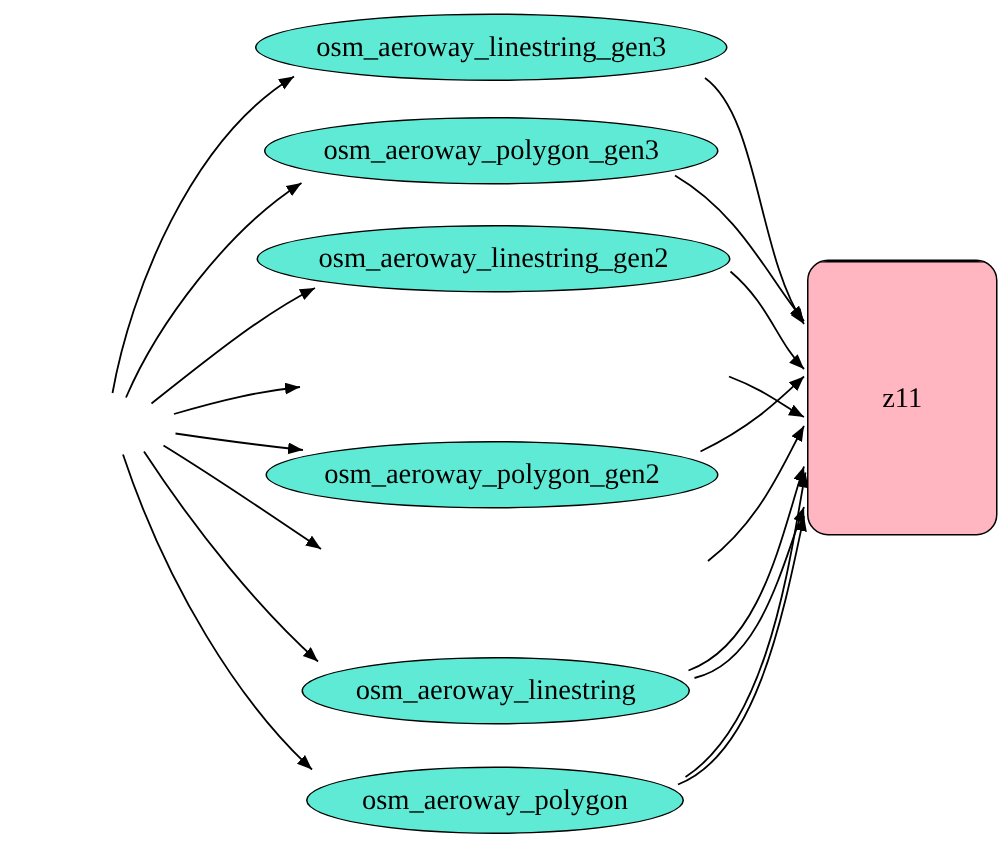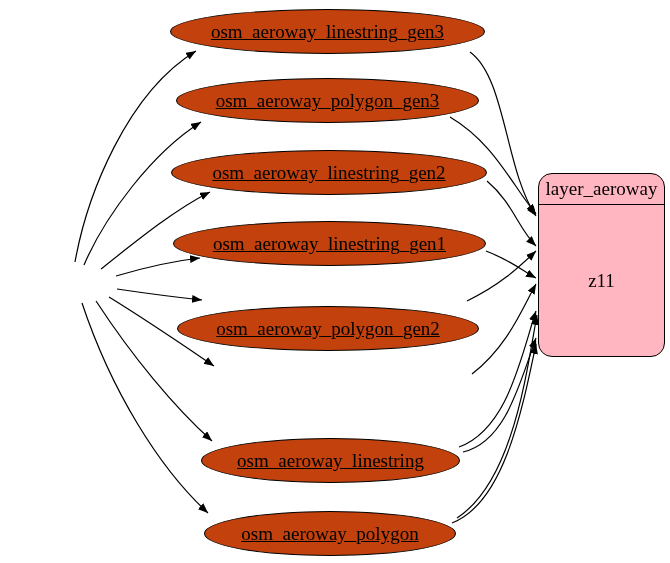--- a/index.html
+++ b/index.html
@@ -21,24 +21,23 @@
     position: absolute;
     box-sizing: border-box;
     display: flex;
     align-items: center;
     justify-content: center;
     font-size: 19px;
     white-space: nowrap;
     line-height: 1;
   }
   .ellipse {
-    background: #c2410c;
+    background: #5eead4;
     border: 1.3px solid #000000;
     border-radius: 50%;
-    text-decoration: underline;
   }
   .record {
     position: absolute;
     box-sizing: border-box;
     border: 1.4px solid #000000;
     border-radius: 14px;
     display: flex;
     flex-direction: column;
     overflow: hidden;
     font-size: 19px;
@@ -90,27 +89,25 @@
       <path d="M 452 523 C 503 503, 521 416, 536 344" fill="none" stroke="#000000" stroke-width="1.2" marker-end="url(#arrow)"></path>
     </svg>
 
 
   <div class="node ellipse" style="left:170px; top:9px; width:315px; height:45px;">osm_aeroway_linestring_gen3</div>
 
   <div class="node ellipse" style="left:176px; top:78px; width:303px; height:45px;">osm_aeroway_polygon_gen3</div>
 
   <div class="node ellipse" style="left:171px; top:150px; width:316px; height:45px;">osm_aeroway_linestring_gen2</div>
 
-  <div class="node ellipse" style="left:173px; top:221px; width:313px; height:45px;">osm_aeroway_linestring_gen1</div>
 
-  <div class="node ellipse" style="left:177px; top:306px; width:302px; height:45px;">osm_aeroway_polygon_gen2</div>
+  <div class="node ellipse" style="left:177px; top:294px; width:302px; height:45px;">osm_aeroway_polygon_gen2</div>
 
 
   <div class="node ellipse" style="left:204px; top:511px; width:252px; height:45px;">osm_aeroway_polygon</div>
 
   <div class="node ellipse" style="left:201px; top:438px; width:259px; height:45px;">osm_aeroway_linestring</div>
 
   <div class="record" id="layer-record" style="left: 538px; top: 173px; width: 127px; height: 184px; background: rgb(255, 182, 193); border-color: rgb(0, 0, 0);">
-    <div class="rec-title">layer_aeroway</div>
     <div class="rec-row">z11</div>
   </div>
 
 </div>
 
 </body></html>

